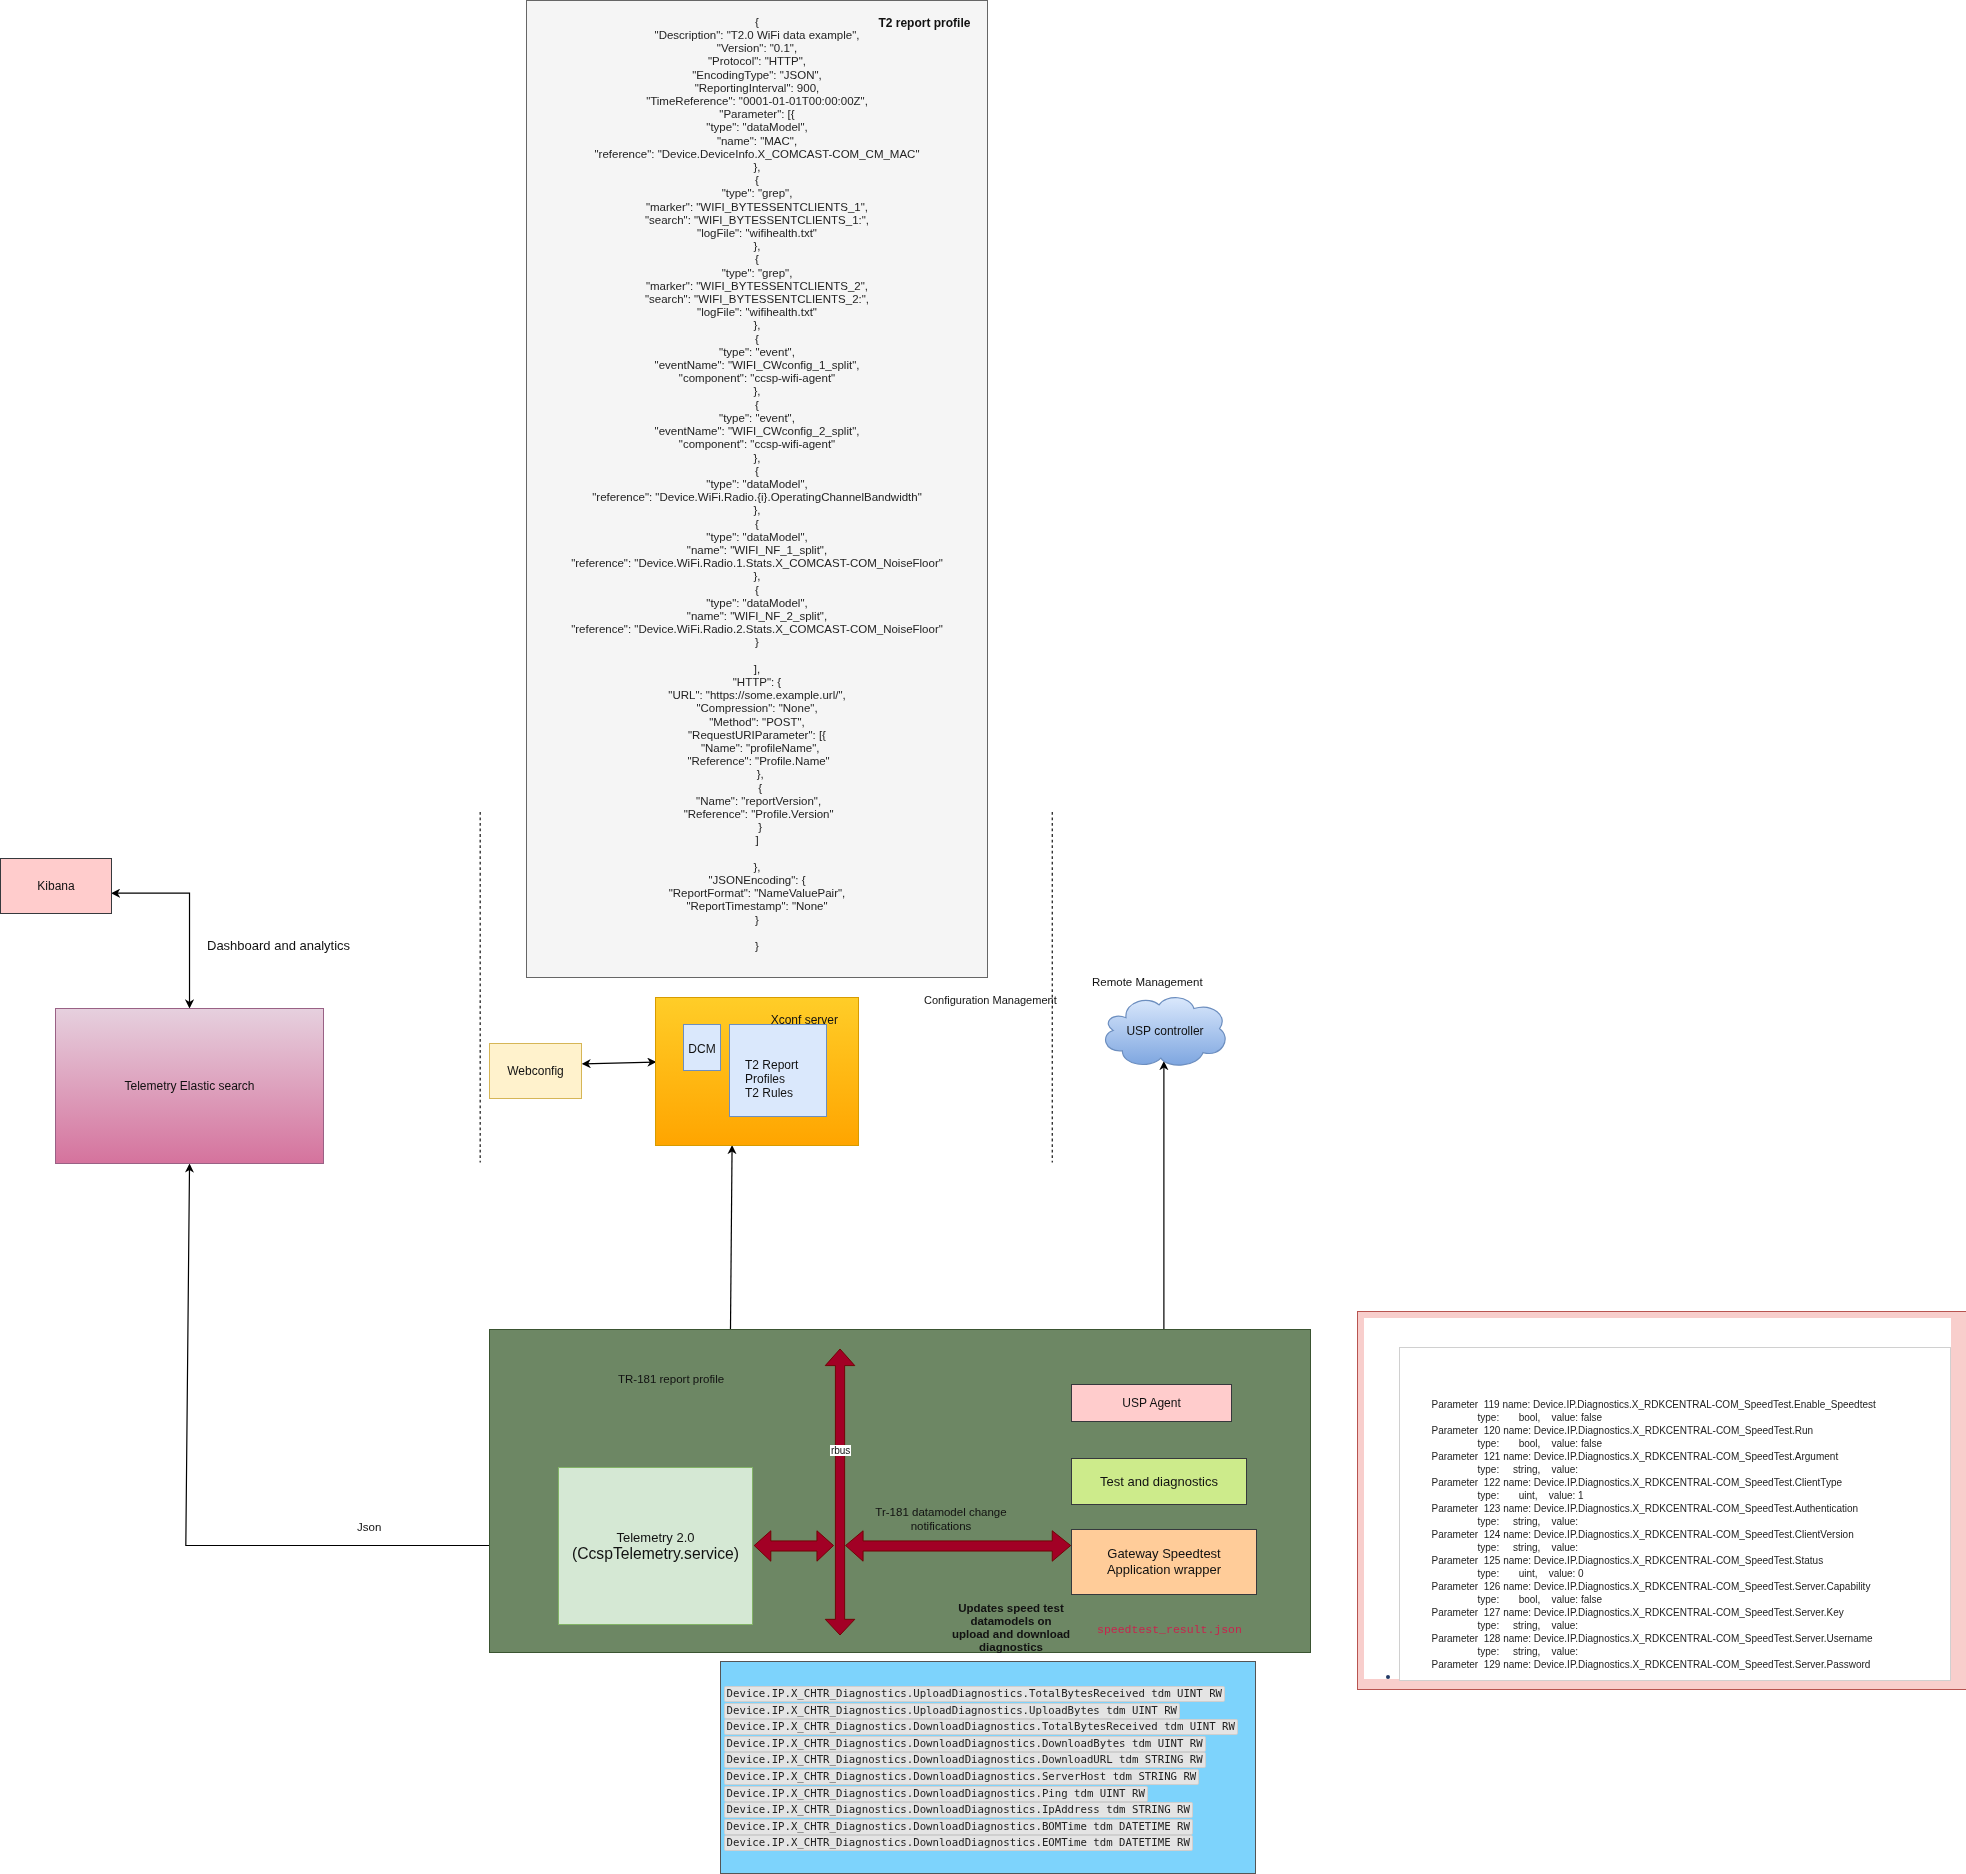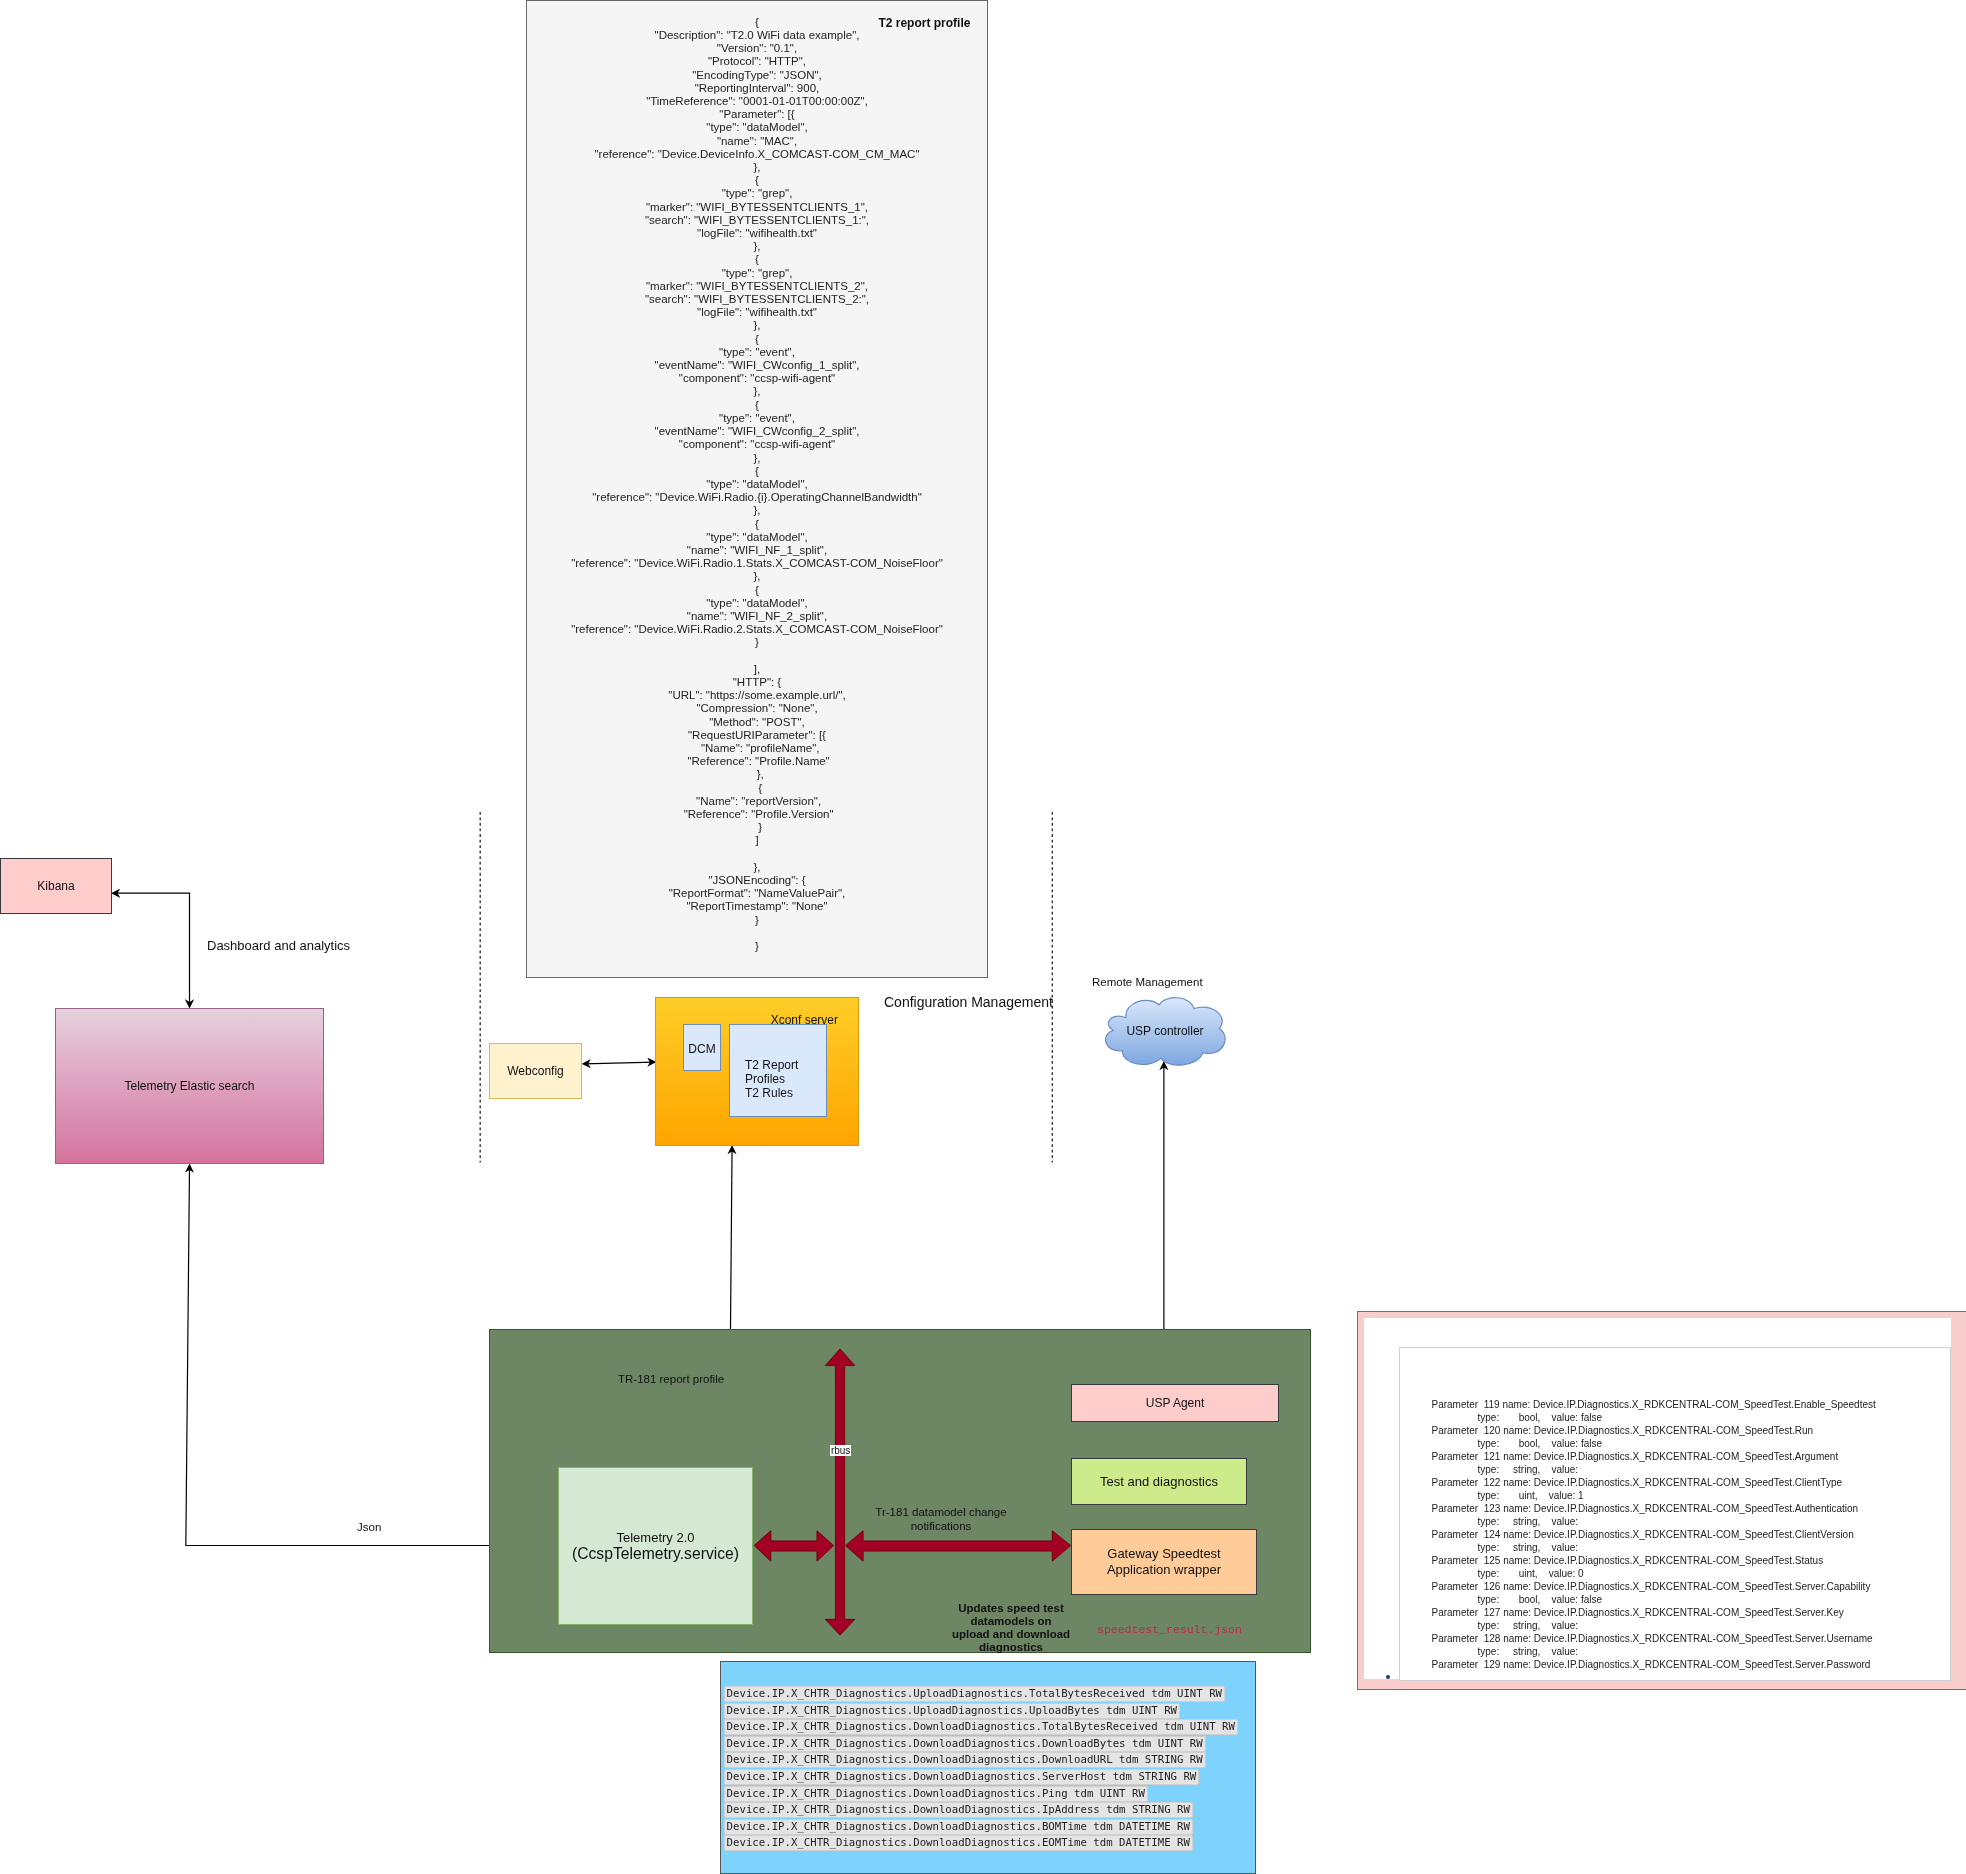--- a/index.html
+++ b/index.html
@@ -21,34 +21,34 @@
   #lbl-dashboard { left:207px; top:938px; font-size:13px; }
 
   #webconfig { left:489px; top:1043px; width:93px; height:56px; background:#fff2cc; border:1.4px solid #d6b656; font-size:12px; }
   #xconf { left:655px; top:997px; width:204px; height:149px; border:1.4px solid #d79b00;
            background:linear-gradient(#ffcd28, #ffa500); }
   #xconf-title { position:absolute; right:20px; top:14.8px; font-size:12px; }
   #dcm { left:683px; top:1024px; width:38px; height:47px; background:#dae8fc; border:1.4px solid #6c8ebf;
          font-size:12px; padding-top:16.6px; text-align:center; }
   #t2profiles { left:729px; top:1024px; width:98px; height:93px; background:#dae8fc; border:1.4px solid #6c8ebf;
                 font-size:12px; line-height:14px; padding-top:33px; padding-left:15px; }
-  #lbl-config { left:884px; top:994px; font-size:14px; }
+  #lbl-config { left:924px; top:994px; font-size:11px; }
   #lbl-remote { left:1092px; top:976px; font-size:11.5px; }
   #usp-controller { left:1098px; top:992px; width:134px; height:78px; font-size:12px; }
   #usp-controller svg { position:absolute; left:0; top:0; }
   #usp-controller span { position:relative; }
 
   #green { left:489px; top:1329px; width:822px; height:324px; background:#6d8764; border:1.4px solid #3a5431; }
   #lbl-tr181 { left:618px; top:1373px; font-size:11.5px; }
   #telemetry { left:558px; top:1467px; width:195px; height:158px; background:#d5e8d4; border:1.4px solid #82b366;
                font-size:13px; line-height:15.7px; }
   #telemetry .big { font-size:15.7px; }
   #rbus-label { left:830px; top:1445px; background:#fff; font-size:10px; line-height:11px; padding:0 0.9px; }
   #lbl-notif { left:872px; top:1505px; width:138px; font-size:11.5px; line-height:14px; text-align:center; }
-  #usp-agent { left:1071px; top:1384px; width:208px; height:38px; background:#ffcccc; border:1.4px solid #36393d; font-size:12px; }
+  #usp-agent { left:1071px; top:1384px; width:161px; height:38px; background:#ffcccc; border:1.4px solid #36393d; font-size:12px; }
   #test-diag { left:1071px; top:1458px; width:176px; height:47px; background:#cdeb8b; border:1.4px solid #36393d; font-size:13px; }
   #gw-speedtest { left:1071px; top:1529px; width:186px; height:66px; background:#ffcc99; border:1.4px solid #36393d;
                   font-size:13px; line-height:15.7px; }
   #lbl-updates { left:951px; top:1602px; width:120px; font-size:11.5px; line-height:13px; text-align:center;font-weight:bold; }
   #lbl-speedtest-file { left:1097px; top:1623px; font-family:"Liberation Mono", monospace; font-size:11.5px; color:#c7254e; }
 
   #lbl-json { left:357px; top:1521px; font-size:11.5px; }
 
   #code-box { left:720px; top:1661px; width:536px; height:213px; background:#7dd3fc; border:1.4px solid #555; padding:22px 2.8px 0 2.8px; }
   .code-line { display:inline-block; font-family:"DejaVu Sans Mono", monospace; font-size:10.7px; line-height:14px;

